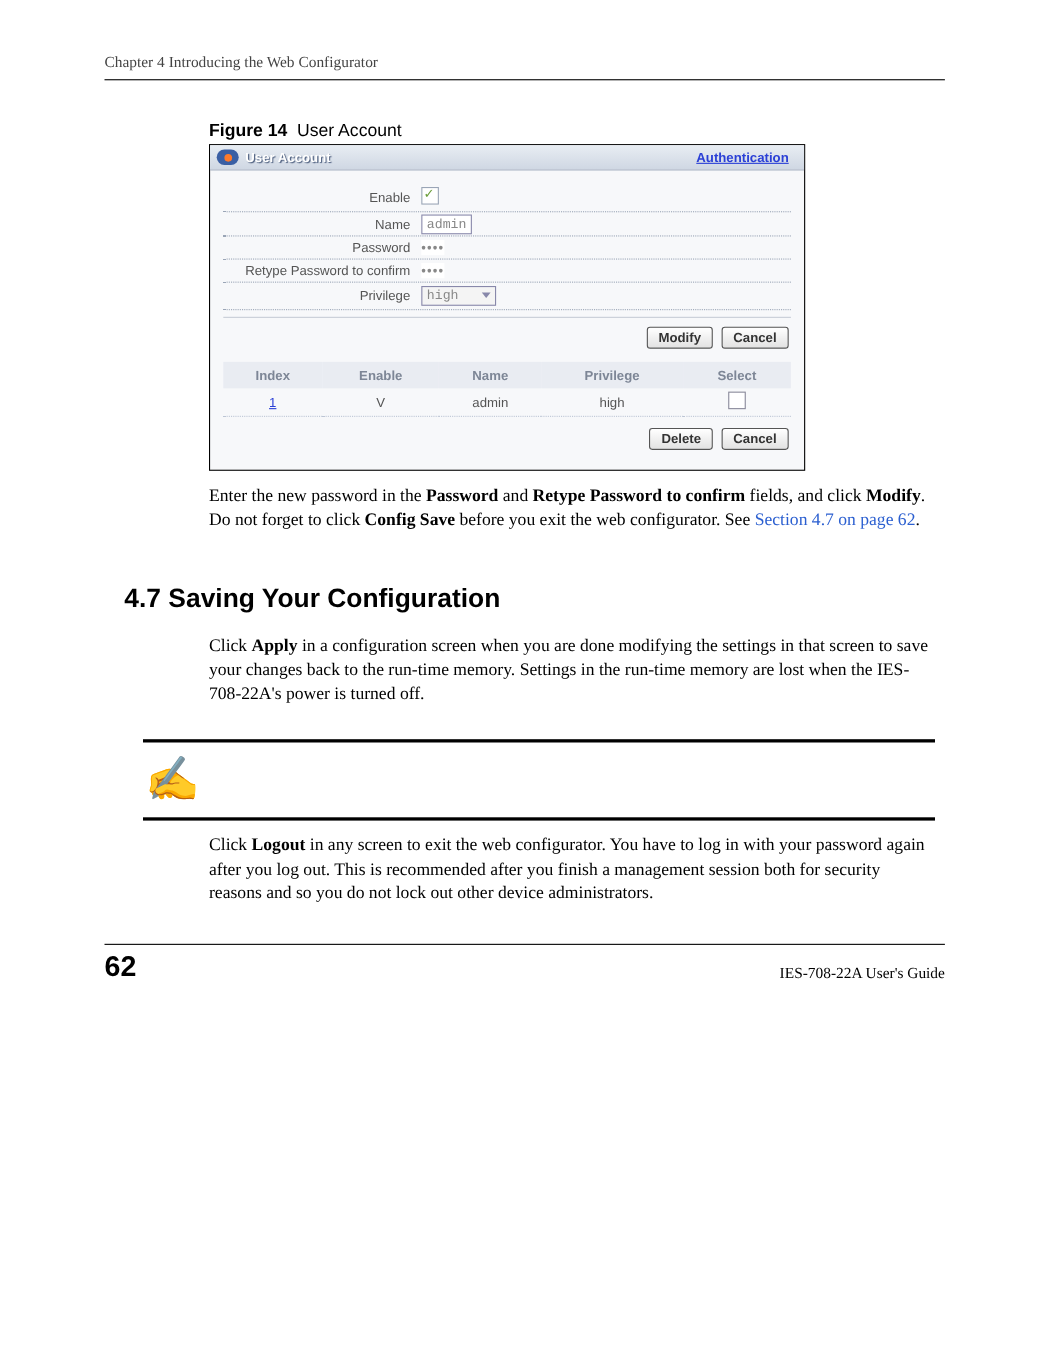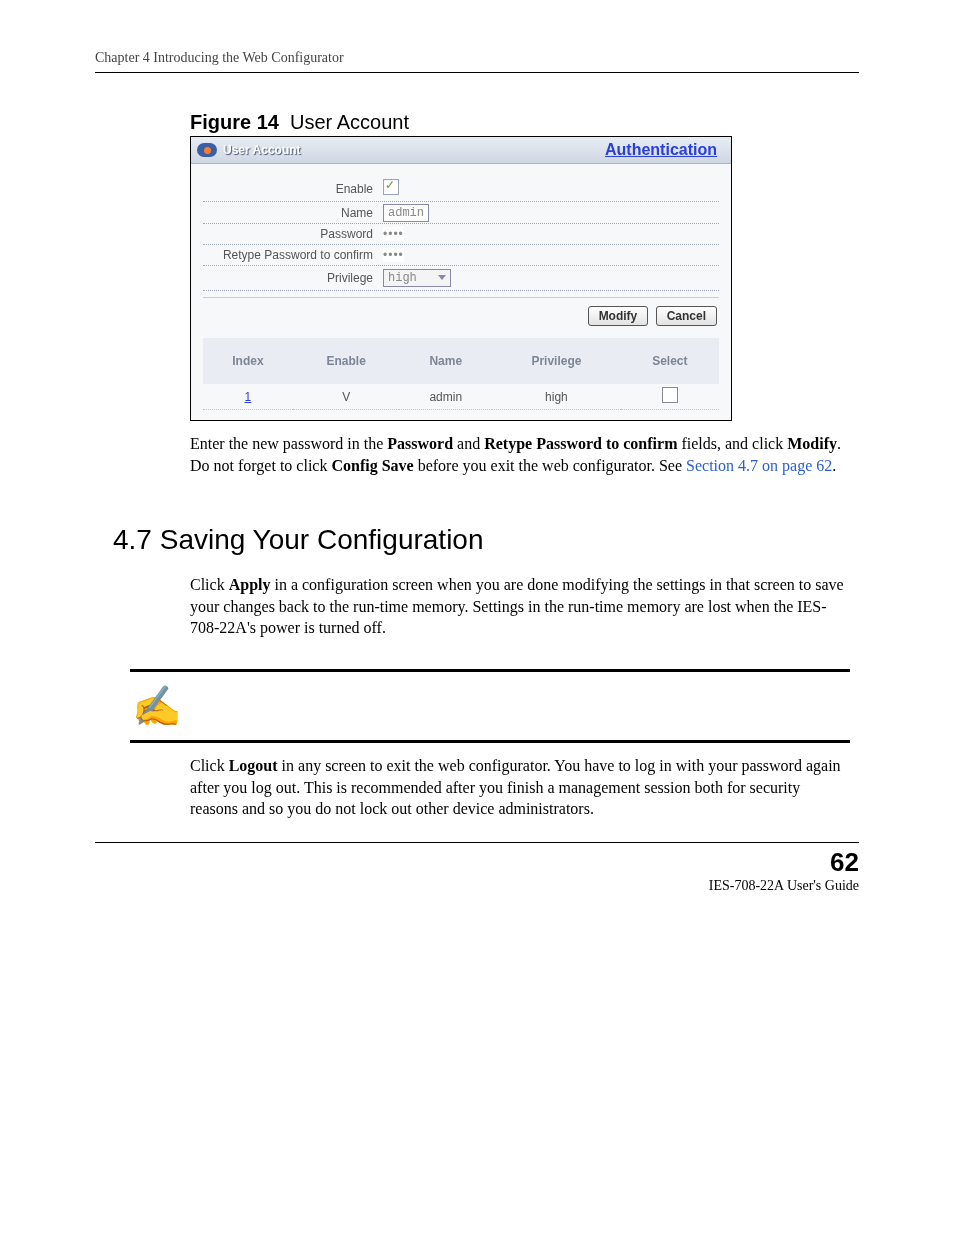--- a/index.html
+++ b/index.html
@@ -18,21 +18,21 @@
   .running-head {
     font-family: "Times New Roman", serif;
     font-size: 14px;
     color: #444;
     border-bottom: 1px solid #000;
     padding-bottom: 6px;
     margin-bottom: 38px;
   }
   .fig-caption {
     font-family: Arial, Helvetica, sans-serif;
-    font-size: 20px;
+    font-size: 16px;
     margin-left: 95px;
     margin-bottom: 2px;
   }
   .fig-caption .figno { font-weight: bold; }
   .screenshot {
     width: 540px;
     margin-left: 95px;
     border: 1px solid #000;
     background: #f7f8fa;
     font-family: Arial, Helvetica, sans-serif;
@@ -65,21 +65,21 @@
   }
   .ss-bullet::after {
     content: "";
     width: 7px; height: 7px; border-radius: 50%;
     background: #ff7a2a;
   }
   .ss-link {
     color: #2a3fd6;
     font-weight: bold;
     text-decoration: underline;
-    font-size: 16px;
+    font-size: 12px;
   }
   .ss-body {
     padding: 12px 12px 10px 12px;
   }
   .form-row {
     display: flex;
     align-items: center;
     border-bottom: 1px dotted #9aa5b6;
     padding: 3px 0;
   }
@@ -155,21 +155,21 @@
   .tbl {
     width: 100%;
     border-collapse: collapse;
     margin-top: 4px;
   }
   .tbl th {
     font-weight: bold;
     color: #7d8696;
     font-size: 12px;
     background: #e9ecf2;
-    padding: 16px 6px;
+    padding: 5px 6px;
   }
   .tbl td {
     text-align: center;
     font-size: 12px;
     color: #555;
     padding: 3px 6px;
     border-bottom: 1px dotted #bcc5d4;
   }
   .tbl td.idx { color: #2a3fd6; text-decoration: underline; }
   .chk-empty {
@@ -180,22 +180,22 @@
   }
   .body-para {
     margin: 12px 12px 0 95px;
     width: 655px;
     font-size: 16px;
     line-height: 1.35;
   }
   .linkref { color: #2b5fd0; }
   h2.section {
     font-family: Arial, Helvetica, sans-serif;
-    font-weight: normal;
-    font-size: 28px;
+    font-weight: bold;
+    font-size: 24px;
     margin: 48px 0 18px 18px;
   }
   .note-block {
     margin: 30px 0 0 35px;
     width: 720px;
     border-top: 3px solid #000;
     border-bottom: 3px solid #000;
     padding: 14px 0;
     display: flex;
     align-items: center;
@@ -211,21 +211,20 @@
   .footer {
     position: absolute;
     bottom: 50px;
     left: 95px;
     right: 95px;
     border-top: 1.5px solid #000;
     display: flex;
     justify-content: space-between;
     align-items: flex-end;
     padding-top: 4px;
-    flex-direction: column;
   }
   .page-num {
     font-family: Arial, Helvetica, sans-serif;
     font-weight: bold;
     font-size: 26px;
   }
   .guide-title {
     font-family: "Times New Roman", serif;
     font-size: 14px;
     margin-left: 20px;
@@ -286,20 +285,24 @@
         </tr>
         <tr>
           <td class="idx">1</td>
           <td>V</td>
           <td>admin</td>
           <td>high</td>
           <td><span class="chk-empty"></span></td>
         </tr>
       </tbody>
         </table>
+      <div class="btn-row" style="border-top:none;margin-top:2px;">
+        <span class="btn">Delete</span>
+        <span class="btn">Cancel</span>
+      </div>
     </div>
   </div>
 
   <p class="body-para">
     <span>Enter the new password in the </span><b>Password</b><span> and </span><b>Retype Password to confirm</b><span> fields, and click </span><b>Modify</b><span>. Do not forget to click </span><b>Config Save</b><span> before you exit the web configurator. See </span><span class="linkref">Section 4.7 on page 62</span><span>.</span>
   </p>
 
   <h2 class="section">4.7  Saving Your Configuration</h2>
 
   <p class="body-para">

